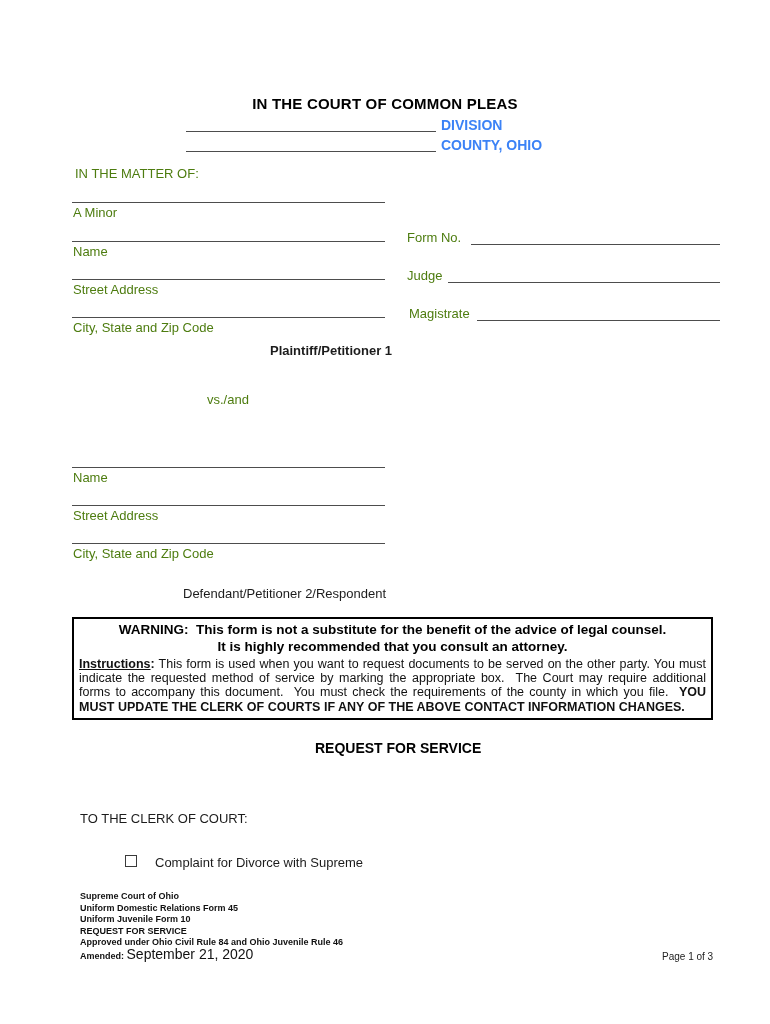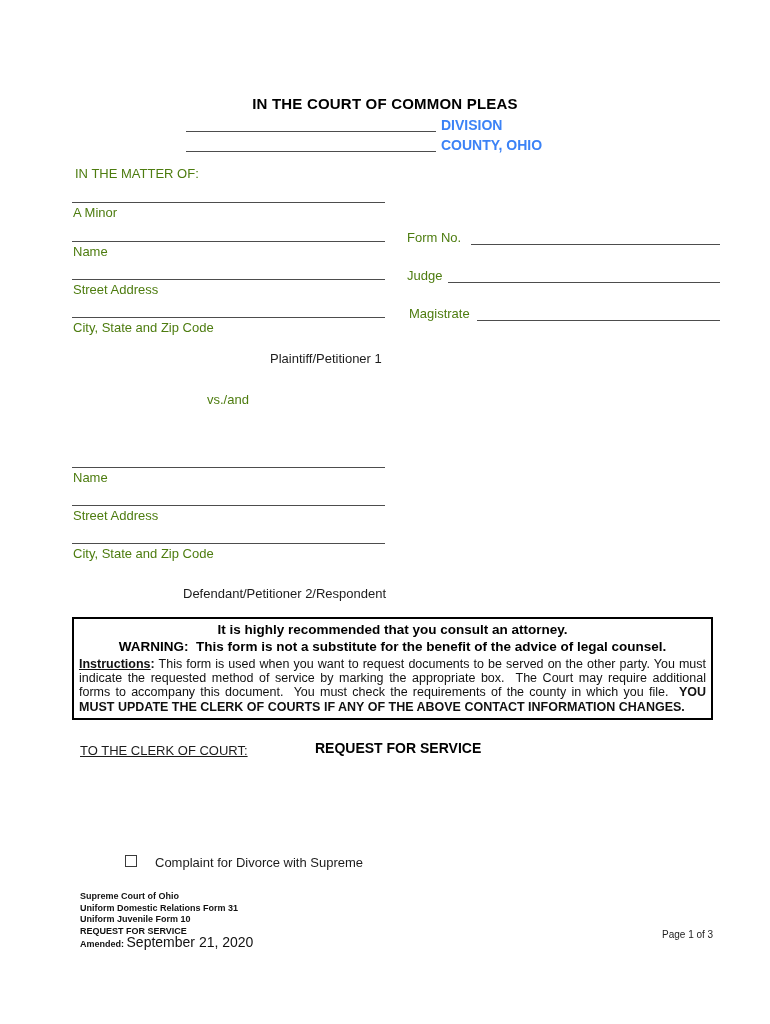--- a/index.html
+++ b/index.html
@@ -62,21 +62,21 @@
 
   <div class="abs line" style="left:72px;top:241px;width:313px;"></div>
   <div class="abs lbl" style="left:73px;top:245px;">Name</div>
 
   <div class="abs line" style="left:72px;top:279px;width:313px;"></div>
   <div class="abs lbl" style="left:73px;top:283px;">Street Address</div>
 
   <div class="abs line" style="left:72px;top:317px;width:313px;"></div>
   <div class="abs lbl" style="left:73px;top:321px;">City, State and Zip Code</div>
 
-  <div class="abs caption" style="left:270px;top:351px;">Plaintiff/Petitioner 1</div>
+  <div class="abs caption" style="left:270px;top:343px;font-weight:bold;">Plaintiff/Petitioner 1</div>
 
   <div class="abs lbl" style="left:407px;top:231px;">Form No.</div>
   <div class="abs line" style="left:471px;top:244px;width:249px;"></div>
 
   <div class="abs lbl" style="left:407px;top:269px;">Judge</div>
   <div class="abs line" style="left:448px;top:282px;width:272px;"></div>
 
   <div class="abs lbl" style="left:409px;top:307px;">Magistrate</div>
   <div class="abs line" style="left:477px;top:320px;width:243px;"></div>
 
@@ -87,39 +87,40 @@
 
   <div class="abs line" style="left:72px;top:505px;width:313px;"></div>
   <div class="abs lbl" style="left:73px;top:509px;">Street Address</div>
 
   <div class="abs line" style="left:72px;top:543px;width:313px;"></div>
   <div class="abs lbl" style="left:73px;top:547px;">City, State and Zip Code</div>
 
   <div class="abs caption" style="left:183px;top:586px;">Defendant/Petitioner 2/Respondent</div>
 
   <div class="abs warn-box">
+    <div class="warn-line pre">WARNING:  This form is not a substitute for the benefit of the advice of legal counsel.</div>
     <div class="warn-line">It is highly recommended that you consult an attorney.</div>
-    <div class="warn-line pre">WARNING:  This form is not a substitute for the benefit of the advice of legal counsel.</div>
   </div>
 
   <div class="abs instr-box">
     <b><u>Instructions</u><span>:</span></b><span class="pre"> This form is used when you want to request documents to be served on the other party. You must indicate the requested method of service by marking the appropriate box.  The Court may require additional forms to accompany this document.  You must check the requirements of the county in which you file.  </span><b class="pre">YOU MUST UPDATE THE CLERK OF COURTS IF ANY OF THE ABOVE CONTACT INFORMATION CHANGES.</b>
   </div>
 
   <div class="abs req-title" style="left:315px;top:740px;">REQUEST FOR SERVICE</div>
 
-  <div class="abs body-txt" style="left:80px;top:744px;text-decoration:underline;">TO THE CLERK OF COURT:</div>
+  <div class="abs body-txt" style="left:80px;top:812px;">TO THE CLERK OF COURT:</div>
 
 
   <div class="abs checkbox" style="left:125px;top:855px;"></div>
   <div class="abs body-txt" style="left:155px;top:856px;">Complaint for Divorce with Supreme</div>
 
   <div class="abs footer" style="left:80px;top:891px;width:420px;">
     <div>Supreme Court of Ohio</div>
-    <div>Uniform Domestic Relations Form 31</div>
+    <div>Uniform Domestic Relations Form 45</div>
     <div>Uniform Juvenile Form 10</div>
     <div>REQUEST FOR SERVICE</div>
+    <div>Approved under Ohio Civil Rule 84 and Ohio Juvenile Rule 46</div>
     <div><span>Amended:</span>&nbsp;<span class="date">September 21, 2020</span></div>
   </div>
 
-  <div class="abs page-num" style="left:662px;top:929px;">Page 1 of 3</div>
+  <div class="abs page-num" style="left:662px;top:951px;">Page 1 of 3</div>
 
 </div>
 
 </body></html>

